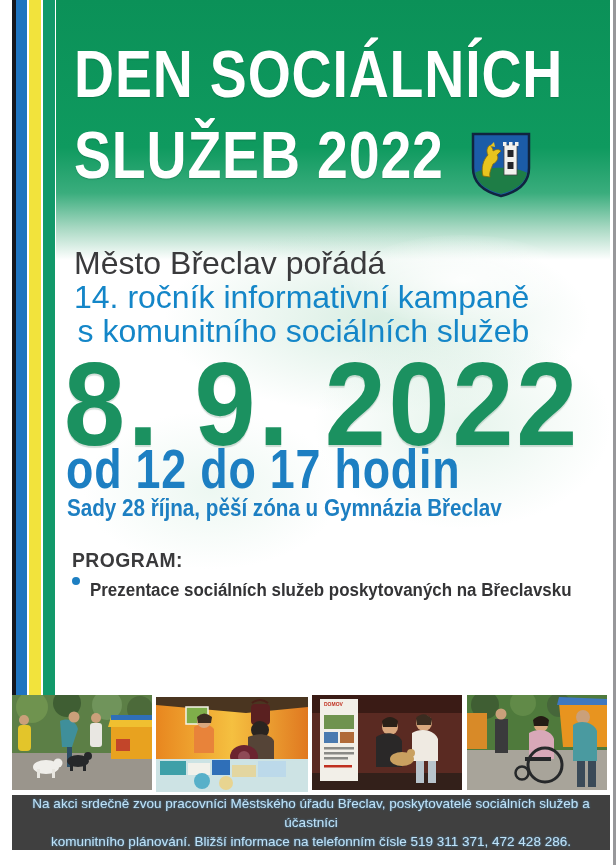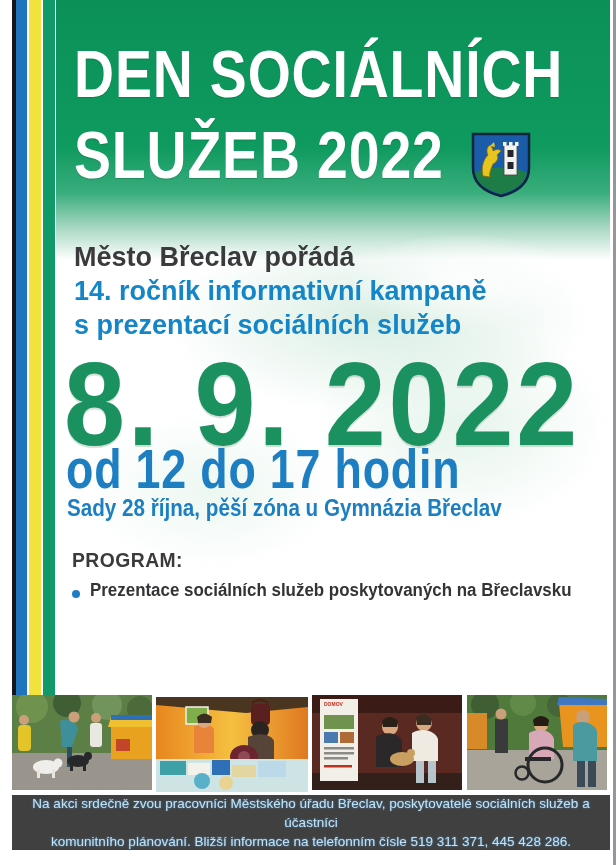--- a/index.html
+++ b/index.html
@@ -29,39 +29,39 @@
   .ghost1{left:150px;top:225px;width:430px;height:190px;
     background:radial-gradient(ellipse at center,rgba(186,224,204,.55) 0%,rgba(186,224,204,0) 70%);}
   .ghost2{left:300px;top:320px;width:300px;height:210px;
     background:radial-gradient(ellipse at center,rgba(205,233,217,.5) 0%,rgba(205,233,217,0) 70%);}
   .ghost3{left:70px;top:410px;width:260px;height:160px;
     background:radial-gradient(ellipse at center,rgba(214,238,225,.45) 0%,rgba(214,238,225,0) 70%);}
   .ghost4{left:340px;top:235px;width:220px;height:90px;
     background:radial-gradient(ellipse at center,rgba(255,255,255,.85) 0%,rgba(255,255,255,0) 75%);}
 
   
-  .intro{position:absolute;left:62px;top:240px;font-weight:bold;font-size:27px;line-height:34px;}
+  .intro{position:absolute;left:62px;top:246px;font-weight:normal;font-size:32px;line-height:34px;}
   .intro-line1{color:#3a3a3c;}
-  .intro-line2,.intro-line3{color:#1486c8;}
+  .intro-line2,.intro-line3{color:#1486c8;text-align:right;}
 
   
   .event-date{position:absolute;left:52px;top:348px;color:#1b9160;font-weight:bold;
     font-size:118px;line-height:112px;letter-spacing:3px;transform:scaleX(0.93);transform-origin:left top;
     white-space:nowrap;text-shadow:0 2px 1px rgba(0,70,40,.18);}
   .event-time{position:absolute;left:54px;top:441px;color:#1d7fc2;font-weight:bold;
     font-size:56px;line-height:56px;letter-spacing:1px;transform:scaleX(0.80);transform-origin:left top;
     white-space:nowrap;}
   .event-location{position:absolute;left:55px;top:494px;color:#1d7fc2;font-weight:bold;
     font-size:24px;transform:scaleX(0.86);transform-origin:left top;white-space:nowrap;}
 
   
   .program-heading{position:absolute;left:60px;top:548px;color:#3a3a3c;font-weight:bold;
     font-size:21px;letter-spacing:0.5px;transform:scaleX(0.92);transform-origin:left top;}
   .program-list{position:absolute;left:60px;top:580px;width:500px;}
-  .program-item{display:flex;align-items:flex-end;margin-bottom:19px;}
+  .program-item{display:flex;align-items:flex-start;margin-bottom:19px;}
   .bullet-dot{width:8px;height:8px;border-radius:50%;background:#1d7fc2;flex:0 0 8px;
     position:relative;top:-3px;margin-right:10px;}
   .program-text{color:#343436;font-weight:bold;font-size:18px;transform:scaleX(0.94);
     transform-origin:left top;white-space:nowrap;}
 
   
   .photo{position:absolute;top:695px;height:95px;}
   .photo svg{display:block;width:100%;height:100%;}
   .photo1{left:0;width:140px;}
   .photo2{left:144px;top:697px;width:152px;height:95px;}
@@ -107,21 +107,21 @@
       <rect x="36.5" y="18" width="6" height="7" fill="#23252a"></rect>
       <rect x="36.5" y="30" width="6" height="7" fill="#23252a"></rect>
       <path d="M12,44 C10,36 12,28 17,23 C15,19 16,15 19,13 C21,15 22,17 22,19 C25,17 28,17 30,19 L26,23 C28,26 26,30 22,32 C20,37 18,41 19,45 Z" fill="#e8c41e" stroke="#8a6d06" stroke-width="0.8"></path>
       <path d="M19,14 L23,10 L24,15 Z" fill="#e8c41e"></path>
     </svg>
   </div>
 
   <div class="intro">
     <div class="intro-line1">Město Břeclav pořádá</div>
     <div class="intro-line2">14. ročník informativní kampaně</div>
-    <div class="intro-line3">s prezentací sociálních služeb</div>
+    <div class="intro-line3">s komunitního sociálních služeb</div>
   </div>
 
   <div class="event-date">8. 9. 2022</div>
   <div class="event-time">od 12 do 17 hodin</div>
   <div class="event-location">Sady 28 října, pěší zóna u Gymnázia Břeclav</div>
 
   <div class="program-heading">PROGRAM:</div>
   <div class="program-list">
     <div class="program-item">
       <span class="bullet-dot"></span>
@@ -242,17 +242,17 @@
       <rect x="58" y="62" width="26" height="4" fill="#26282a"></rect>
       <circle cx="116" cy="22" r="7" fill="#caa07a"></circle>
       <path d="M106,30 C112,25 126,26 130,36 L130,66 L106,66 Z" fill="#4a9aa0"></path>
       <rect x="110" y="66" width="8" height="26" fill="#3a4a58"></rect>
         <rect x="121" y="66" width="8" height="26" fill="#3a4a58"></rect>
     </svg>
   </div>
 
   <div class="footer">
     <div class="footer-line">Na akci srdečně zvou pracovníci Městského úřadu Břeclav, poskytovatelé sociálních služeb a účastníci</div>
-    <div class="footer-line">komunitního plánování. Bližší informace na telefonním čísle 519 311 371, 445 428 286.</div>
+    <div class="footer-line">komunitního plánování. Bližší informace na telefonním čísle 519 311 371, 472 428 286.</div>
   </div>
 
   <div class="scan-shadow-right"></div>
 </div>
 
 </body></html>

